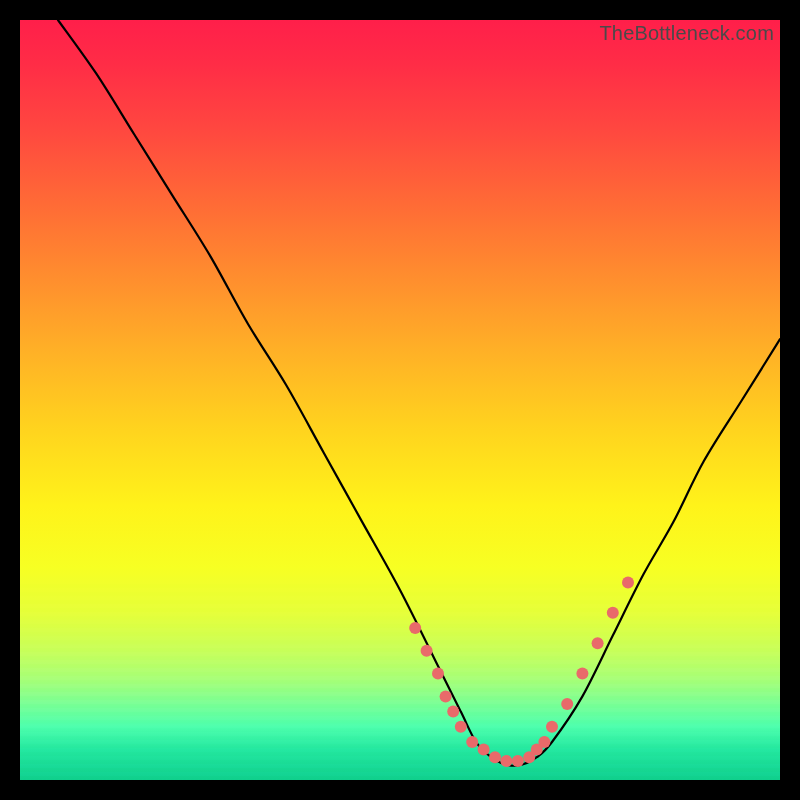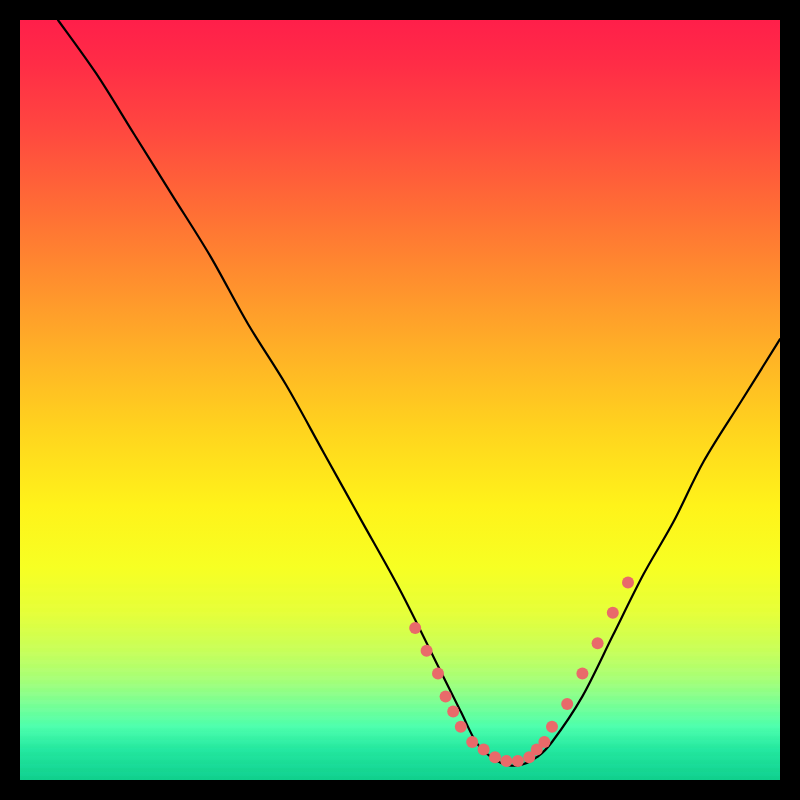--- a/index.html
+++ b/index.html
@@ -108,13 +108,14 @@
           <circle cx="524.4" cy="722.0" r="6" fill="#e96a6a"></circle>
           <circle cx="532.0" cy="706.8" r="6" fill="#e96a6a"></circle>
           <circle cx="547.2" cy="684.0" r="6" fill="#e96a6a"></circle>
           <circle cx="562.4" cy="653.6" r="6" fill="#e96a6a"></circle>
           <circle cx="577.6" cy="623.2" r="6" fill="#e96a6a"></circle>
           <circle cx="592.8" cy="592.8" r="6" fill="#e96a6a"></circle>
           <circle cx="608.0" cy="562.4" r="6" fill="#e96a6a"></circle>
         </g>
     </svg>
   </div>
+  <div class="watermark">TheBottleneck.com</div>
 </div>
 
 </body></html>

